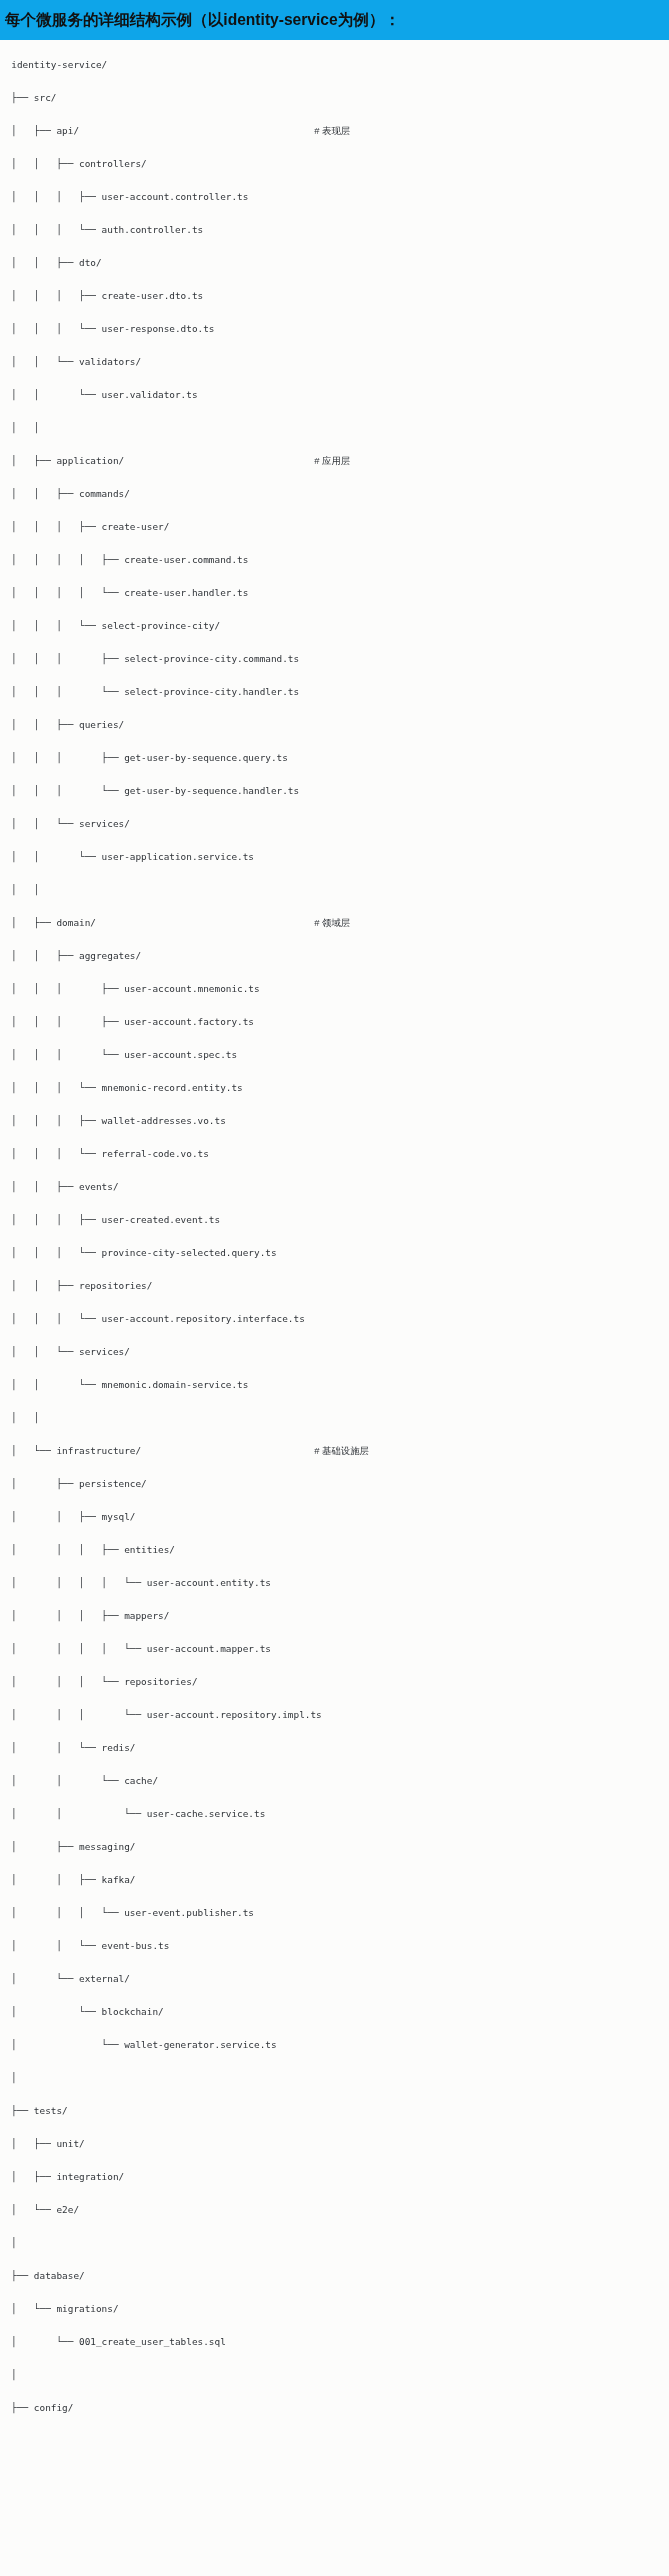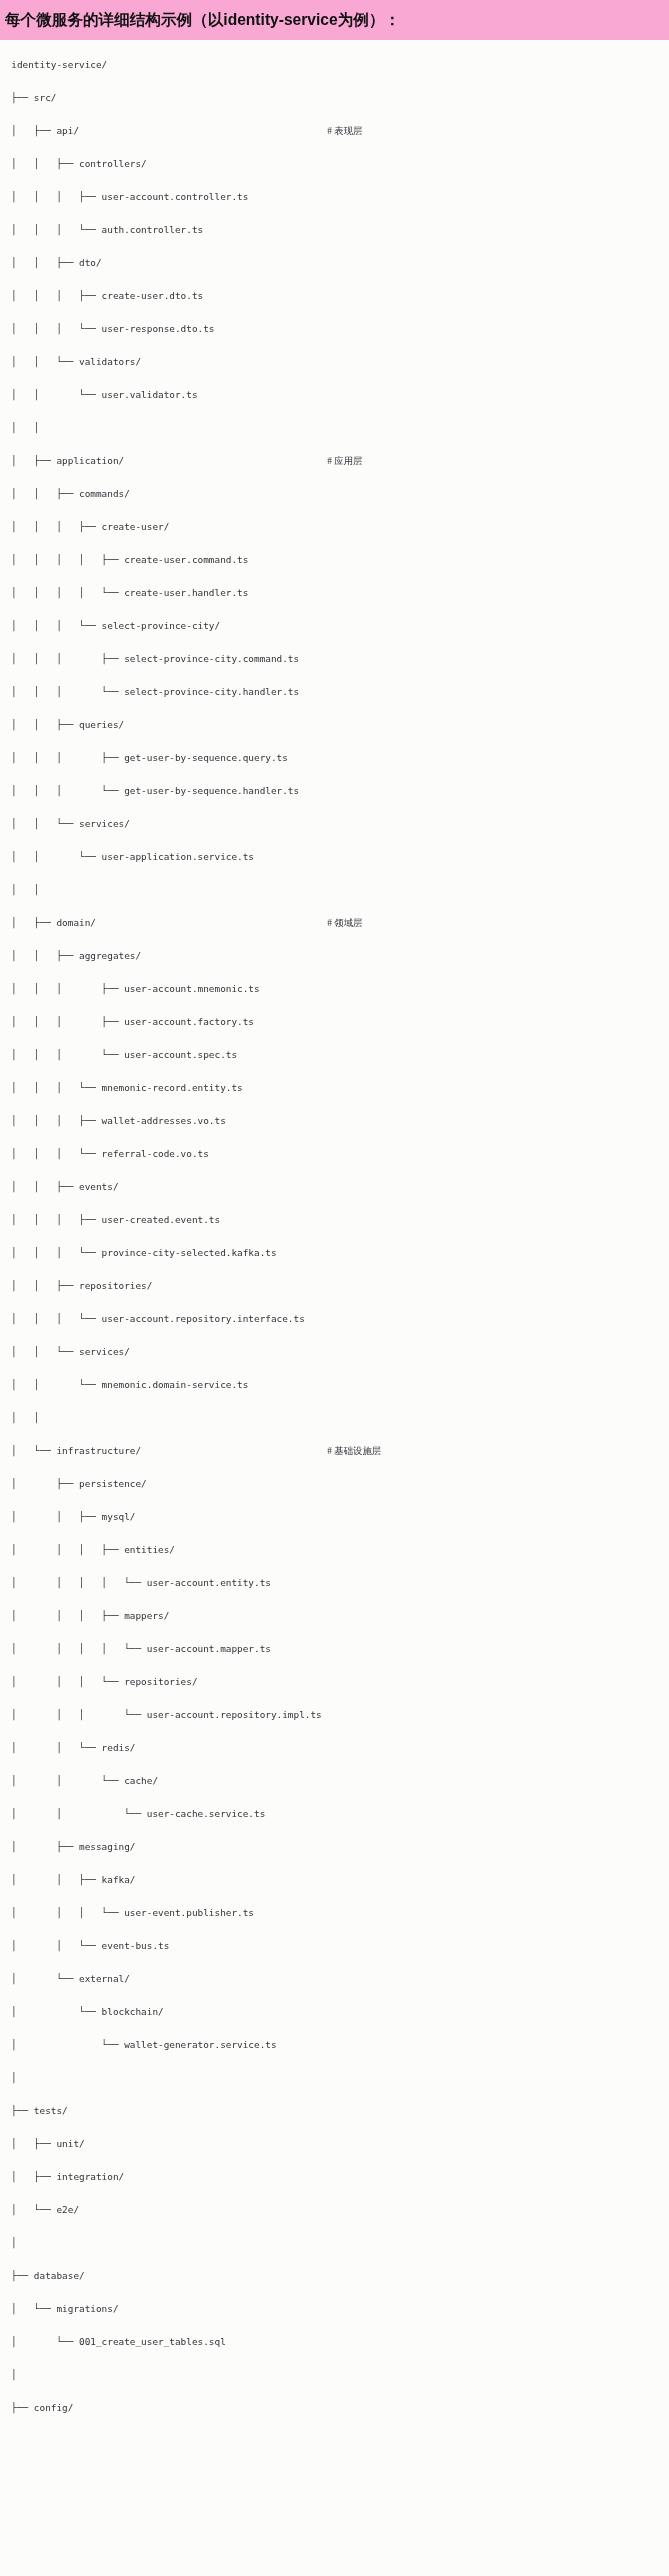--- a/index.html
+++ b/index.html
@@ -22,21 +22,21 @@
 
   
   .doc-heading {
     font-family: "Liberation Sans", sans-serif;
     font-weight: bold;
     font-size: 15.6px;
     line-height: 1.35;
     color: #111111;
     padding: 8.8px 11.3px 10px 5px;
     margin: 0;
-    background: #f9a8d4;
+    background: #0ea5e9;
   }
 
   .rule {
     height: 0.6px;
     background: #e3e3e0;
     border: 0;
     margin: 0;
     width: 100%;
   }
 
@@ -59,23 +59,23 @@
   }
 
   .tree-row {
     display: block;
     white-space: pre;
     height: 16.5px;
     position: relative;
   }
   .tree-row .comment {
     position: absolute;
-    left: 316px;
+    left: 303px;
     top: 0;
-    font-family: Liberation Serif, serif;
+    font-family: Liberation Sans, sans-serif;
     font-size: 9.4px;
     color: #2f3338;
     white-space: pre;
   }
 </style>
 </head>
 <body>
 
 <div class="page">
 
@@ -113,21 +113,21 @@
 <span class="tree-row"><span>│   ├── domain/</span><span class="comment"># 领域层</span></span>
 <span class="tree-row"><span>│   │   ├── aggregates/</span></span>
 <span class="tree-row"><span>│   │   │       ├── user-account.mnemonic.ts</span></span>
 <span class="tree-row"><span>│   │   │       ├── user-account.factory.ts</span></span>
 <span class="tree-row"><span>│   │   │       └── user-account.spec.ts</span></span>
 <span class="tree-row"><span>│   │   │   └── mnemonic-record.entity.ts</span></span>
 <span class="tree-row"><span>│   │   │   ├── wallet-addresses.vo.ts</span></span>
 <span class="tree-row"><span>│   │   │   └── referral-code.vo.ts</span></span>
 <span class="tree-row"><span>│   │   ├── events/</span></span>
 <span class="tree-row"><span>│   │   │   ├── user-created.event.ts</span></span>
-<span class="tree-row"><span>│   │   │   └── province-city-selected.kafka.ts</span></span>
+<span class="tree-row"><span>│   │   │   └── province-city-selected.query.ts</span></span>
 <span class="tree-row"><span>│   │   ├── repositories/</span></span>
 <span class="tree-row"><span>│   │   │   └── user-account.repository.interface.ts</span></span>
 <span class="tree-row"><span>│   │   └── services/</span></span>
 <span class="tree-row"><span>│   │       └── mnemonic.domain-service.ts</span></span>
 <span class="tree-row"><span>│   │</span></span>
 <span class="tree-row"><span>│   └── infrastructure/</span><span class="comment"># 基础设施层</span></span>
 <span class="tree-row"><span>│       ├── persistence/</span></span>
 <span class="tree-row"><span>│       │   ├── mysql/</span></span>
 <span class="tree-row"><span>│       │   │   ├── entities/</span></span>
 <span class="tree-row"><span>│       │   │   │   └── user-account.entity.ts</span></span>

